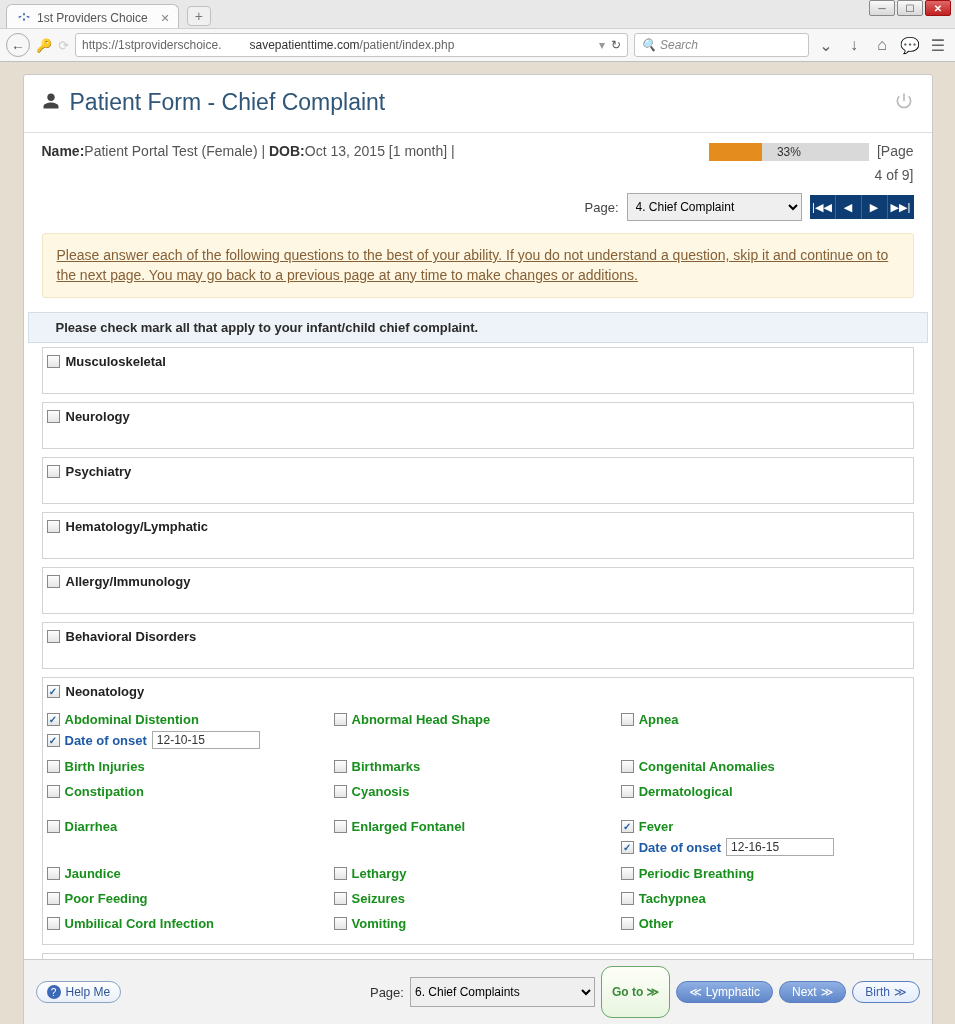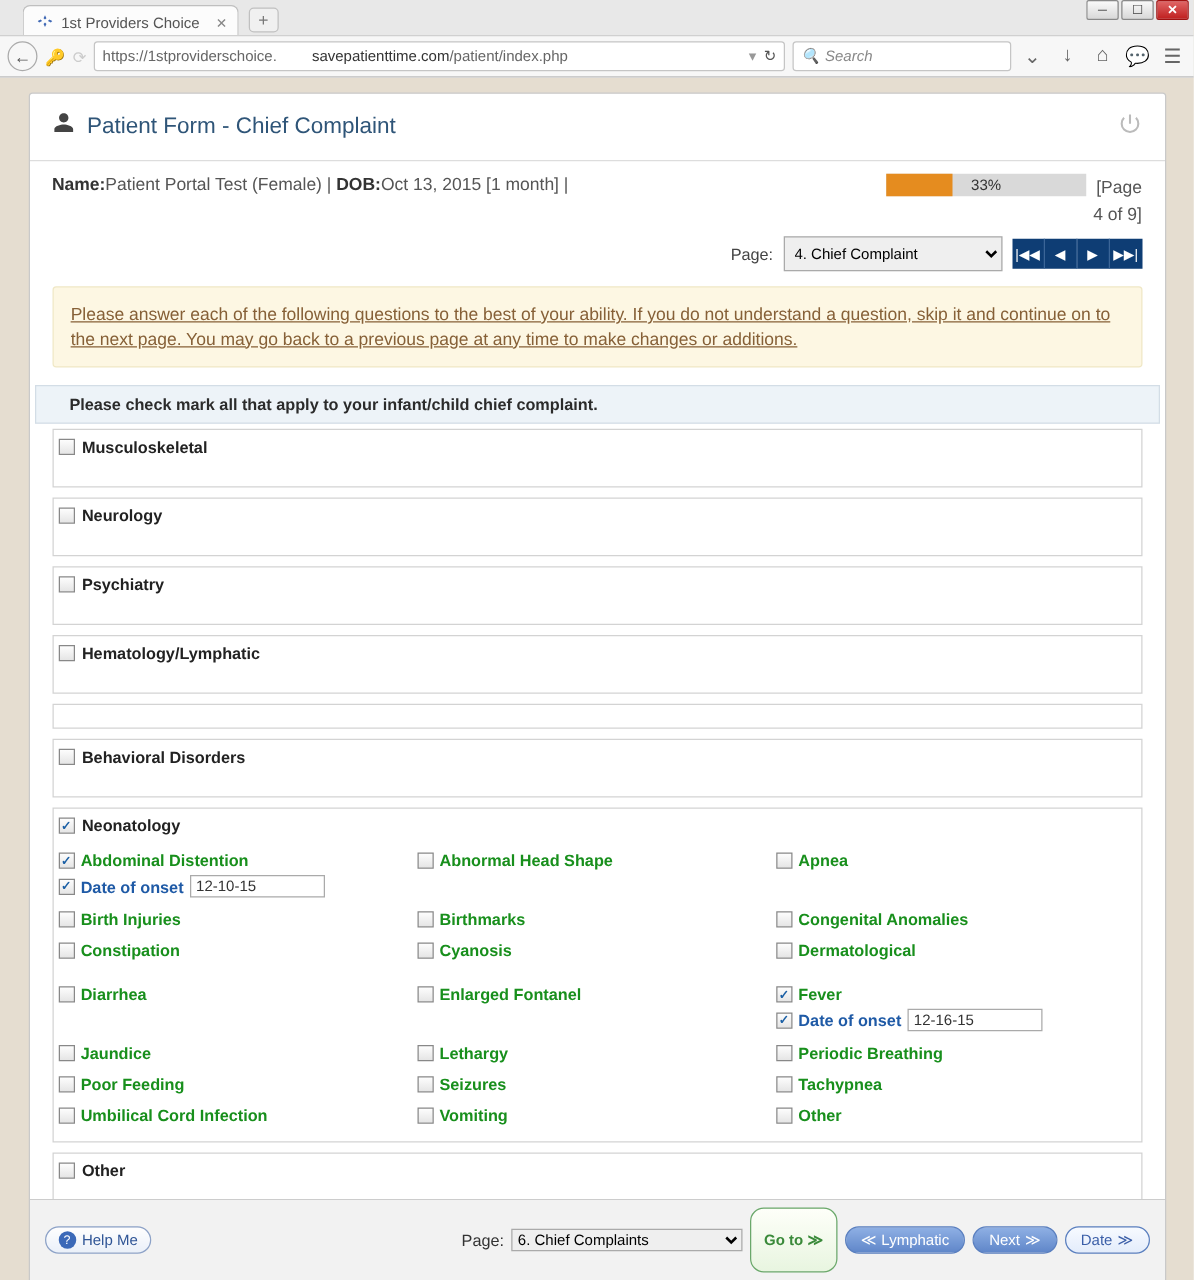--- a/index.html
+++ b/index.html
@@ -3,41 +3,41 @@
 <meta charset="utf-8">
 <style>
   * { box-sizing: border-box; }
   html, body { margin:0; padding:0; font-family: "Segoe UI", Tahoma, Arial, sans-serif; font-size:13px; color:#333; height:100%; }
   body { background:#e5ddd0; }
   
   .window-controls { position:absolute; top:0; right:4px; display:flex; gap:2px; z-index:100; }
   .win-btn { width:26px; height:16px; border:1px solid #888; background:linear-gradient(#fafafa,#d8d8d8); border-radius:2px; display:flex; align-items:center; justify-content:center; font-size:10px; color:#444;}
   .win-btn.close { background:linear-gradient(#e06666,#c02020); border-color:#a01010; color:white; font-weight:bold; }
   .browser-chrome { background:#e8e8e8; }
-  .tab-bar { height:28px; display:flex; align-items:flex-end; padding-top:6px;margin-left:12px; }
+  .tab-bar { height:28px; display:flex; align-items:flex-end; padding-top:6px; }
   .tab { background:#fcfcfc; border:1px solid #bfbfbf; border-bottom:none; border-radius:6px 6px 0 0; height:24px; padding:3px 30px 0 10px; display:flex; align-items:center; gap:6px; font-size:12px; color:#555; position:relative; margin-left:6px;}
   .tab .tab-icon { width:14px; height:14px; color:#4169b5; }
   .tab .tab-close { position:absolute; right:8px; font-size:11px; color:#888;}
   .new-tab { width:24px; height:20px; background:#f0f0f0; border:1px solid #c0c0c0; border-radius:4px; display:flex; align-items:center; justify-content:center; font-size:14px; color:#777; margin-left:8px; margin-bottom:2px;}
   .nav-bar { background:#f7f7f7; border-top:1px solid #d0d0d0; border-bottom:1px solid #bfbfbf; height:34px; display:flex; align-items:center; padding:0 6px; gap:6px;}
   .nav-back { width:24px; height:24px; border:1px solid #aaa; border-radius:12px; display:flex; align-items:center; justify-content:center; font-size:14px; color:#555;}
   .url-bar { flex:1; display:flex; align-items:center; border:1px solid #c5c5c5; background:white; height:24px; border-radius:3px; padding:0 6px; gap:6px; color:#666; font-size:12px;}
   .url-bar .url-text { flex:1; white-space:nowrap; overflow:hidden; }
   .url-bar .bold-domain { color:#333;margin-left:28px; }
   .search-bar { width:175px; display:flex; align-items:center; border:1px solid #c5c5c5; background:white; height:24px; border-radius:3px; padding:0 6px; gap:4px; color:#888; font-style:italic; font-size:12px;}
   .tool-icon { width:22px; text-align:center; color:#666; font-size:16px; }
   
   .page-outer { padding:12px 6px 0 6px; }
   .panel { background:white; border:1px solid #c9c9c9; border-radius:3px; max-width:910px; margin:0 auto; }
   .page-title-bar { padding:14px 18px 16px 18px; border-bottom:1px solid #ddd; display:flex; align-items:center; justify-content:space-between;}
-  .page-title { color:#2f5578; font-size:18px; font-weight:500; display:flex; align-items:center; gap:10px;}
+  .page-title { color:#2f5578; font-size:23px; font-weight:500; display:flex; align-items:center; gap:10px;}
   .power-icon { color:#bbb; }
   .patient-bar { padding:10px 18px 0 18px; display:flex; align-items:flex-start; justify-content:space-between; gap:12px; color:#555; font-size:14px;}
   .patient-bar b { color:#333; }
-  .progress-wrap { display:flex; align-items:flex-end; gap:8px;}
+  .progress-wrap { display:flex; align-items:flex-start; gap:8px;}
   .progress { width:160px; height:18px; background:#d9d9d9; position:relative;}
   .progress .fill { height:100%; background:#e58c1f; width:33%;}
   .progress .pct { position:absolute; top:0; left:0; width:100%; text-align:center; font-size:12px; line-height:18px; color:#333;}
   .page-nav-row { padding:10px 18px 12px 18px; display:flex; align-items:center; justify-content:flex-end; gap:8px; color:#444;}
   .page-nav-row select { height:28px; border:1px solid #aaa; font-size:12px; padding:0 4px; width:175px;}
   .nav-btn-group { display:flex; }
   .nav-btn { background:#0e3d74; color:white; width:26px; height:24px; display:flex; align-items:center; justify-content:center; font-size:11px; border-right:1px solid #3b6597;}
   .nav-btn:last-child { border-right:none; }
   .notice { margin:0 18px 14px 18px; background:#fdf7e3; border:1px solid #efe7c5; border-radius:3px; padding:12px 14px; color:#866037; font-size:14px; line-height:1.4;text-decoration:underline;}
   .question { background:#edf3f8; border:1px solid #d3dde6; padding:7px 27px; font-weight:bold; font-size:13px; color:#2b2b2b; margin:0 4px;}
@@ -48,21 +48,21 @@
   .checkbox { width:13px; height:13px; border:1px solid #888; background:linear-gradient(#fdfdfd,#e5e5e5); display:inline-flex; align-items:center; justify-content:center; font-size:10px; color:#1a5fa5; flex:none;}
   .row3 { display:flex; flex-wrap:wrap; padding:2px 0;}
   .cell { width:33%; padding:3px 4px 3px 4px; display:flex; flex-direction:column; gap:4px;}
   .item { display:flex; align-items:center; gap:5px; color:#188f1c; font-weight:bold; font-size:13px;}
   .subitem { display:flex; align-items:center; gap:5px; color:#1f5aa6; font-weight:bold; font-size:13px; padding-left:0;}
   .date-input { border:1px solid #aaa; height:18px; width:108px; font-size:12px; padding:0 4px; color:#333; background:white;}
   .footer-bar { position:sticky; bottom:0; background:#f2f2f2; border-top:1px solid #ccc; padding:6px 12px; display:flex; align-items:center; justify-content:space-between; gap:10px; max-width:910px; margin:6px auto 0 auto;}
   .help-btn { display:flex; align-items:center; gap:5px; border:1px solid #8da2c7; background:linear-gradient(#fefefe,#eaf0f9); color:#2f5596; padding:3px 10px; border-radius:12px; font-size:12px;}
   .help-btn .q { width:14px;height:14px;border-radius:7px;background:#3b69b8;color:white;font-size:10px;display:flex;align-items:center;justify-content:center;}
   .foot-btns { display:flex; align-items:center; gap:6px; }
-  .foot-select { height:18px; border:1px solid #aaa; width:185px; font-size:12px;}
+  .foot-select { height:30px; border:1px solid #aaa; width:185px; font-size:12px;}
   .go-btn { border:1px solid #6aa86a; color:#3a8a3a; background:linear-gradient(#fefff9,#e8f5e0); padding:18px 10px; border-radius:11px; font-size:12px; font-weight:bold;}
   .pg-btn { border:1px solid #5a7fbf; background:linear-gradient(#8fb0e4,#5f86c9); color:white; padding:3px 12px; border-radius:11px; font-size:12px; display:flex; align-items:center; gap:4px;}
   .pg-btn.light { background:linear-gradient(#f7faff,#e3ecfb); color:#3b5fa8;}
   svg.icon { width:14px; height:14px; }
 </style>
 </head>
 <body>
 
 <div class="window-controls">
   <div class="win-btn">─</div>
@@ -184,20 +184,24 @@
 
       <div class="section">
         <div class="section-header">
             <span class="checkbox"></span>
             <span>Hematology/Lymphatic</span>
           </div>
         <div style="height:18px"></div>
       </div>
 
       <div class="section">
+        <div class="section-header">
+            <span class="checkbox"></span>
+            <span>Allergy/Immunology</span>
+          </div>
         <div style="height:18px"></div>
       </div>
 
       <div class="section">
         <div class="section-header">
             <span class="checkbox"></span>
             <span>Behavioral Disorders</span>
           </div>
         <div style="height:18px"></div>
       </div>
@@ -375,18 +379,18 @@
       <div class="help-btn">
           <span class="q">?</span>
           <span>Help Me</span>
         </div>
       <div class="foot-btns">
         <span>Page:</span>
         <select class="foot-select"><option>6. Chief Complaints</option></select>
         <div class="go-btn"><span>Go to</span> ≫</div>
         <div class="pg-btn">≪ <span>Lymphatic</span></div>
         <div class="pg-btn"><span>Next</span> ≫</div>
-        <div class="pg-btn light"><span>Date</span> ≫</div>
+        <div class="pg-btn light"><span>Birth</span> ≫</div>
       </div>
     </div>
 
   </div>
 </div>
 
 </body></html>

